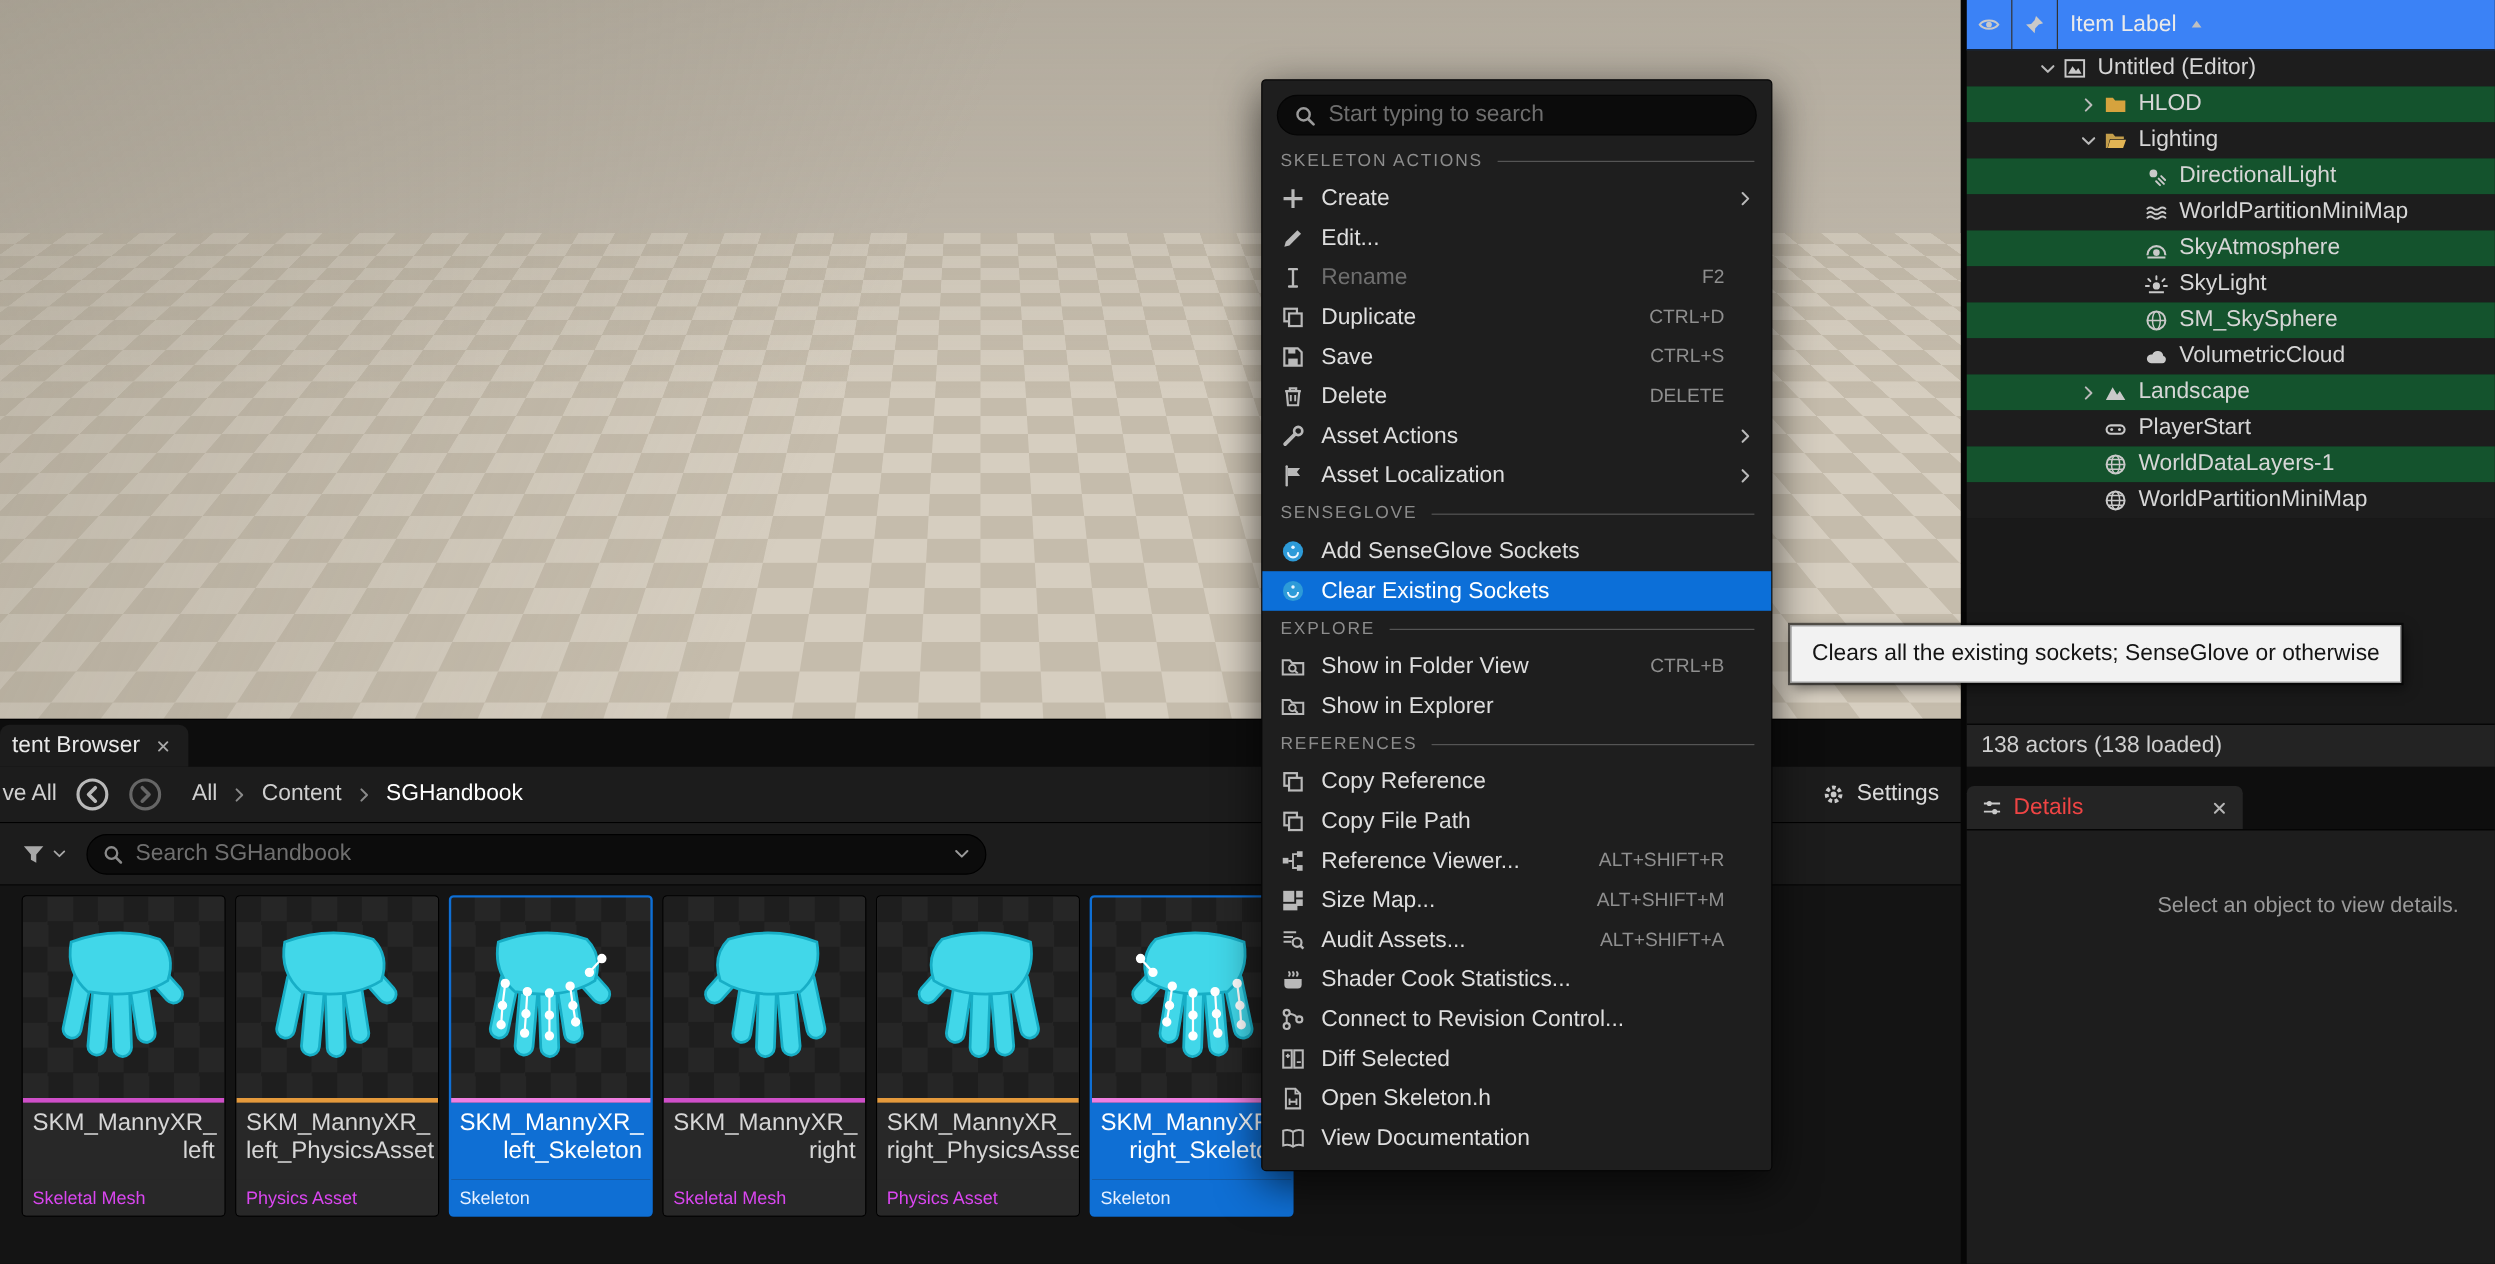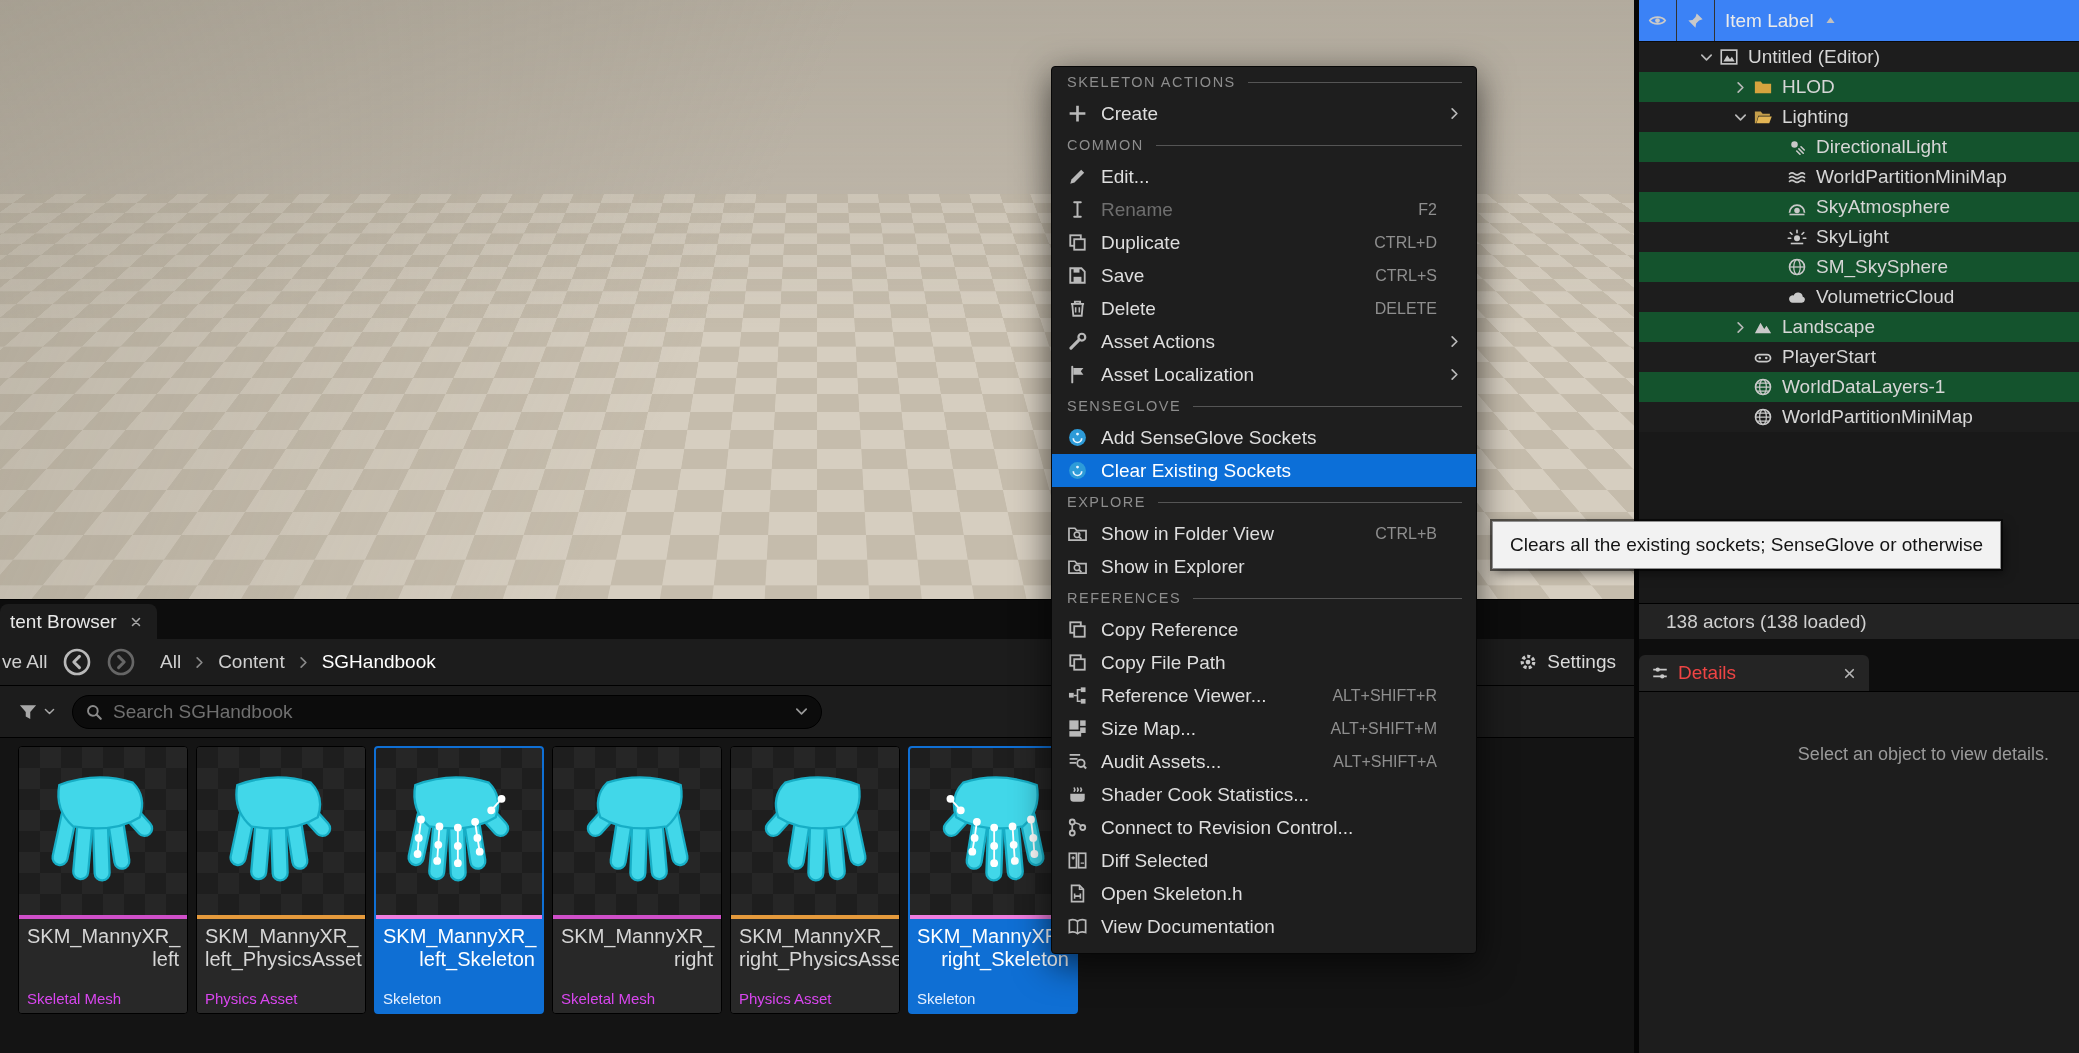--- a/index.html
+++ b/index.html
@@ -33,21 +33,21 @@
         padding-left:calc(56px + var(--d,0)*34px);}
   .orow.even{background:#1d1d1d}.orow.odd{background:#14532d}
   .caret-ic{width:20px;height:20px;flex:0 0 22px;color:#b9b9b9;display:flex;align-items:center;justify-content:center;}
   .caret-ic svg{width:15px;height:15px;}
   .orow.open .caret-ic svg{transform:rotate(90deg);}
   .orow.leaf .caret-ic{visibility:hidden;}
   .o-ic{width:20px;height:20px;flex:0 0 20px;margin:0 9px 0 2px;color:var(--ic,#c9c9c9);}
   .o-lbl{white-space:nowrap;}
   .o-fill{flex:0 0 171px;background:#191919;}
   .o-status{flex:0 0 36px;background:#232323;border-top:1px solid #000;display:flex;align-items:center;
-            padding-left:27px;font-size:19px;color:#cfcfcf;}
+            padding-left:12px;font-size:19px;color:#cfcfcf;}
   .d-well{flex:0 0 14px;background:#0e0e0e;}
   .d-head{flex:0 0 38px;background:#0e0e0e;display:flex;}
   .d-tab{width:230px;margin-top:2px;background:#242424;border-radius:6px 6px 0 0;display:flex;
          align-items:center;gap:9px;padding:0 12px;}
   .d-tab .ic{width:18px;height:18px;color:#c9c9c9;}
   .d-tab .lbl{font-size:19px;color:#ef4444;flex:1;}
   .d-tab .x{width:15px;height:15px;color:#b5b5b5;}
   .d-body{flex:1;background:#1d1d1d;border-top:1px solid #000;position:relative;}
   .d-empty{position:absolute;top:52px;right:30px;font-size:18px;color:#9a9a9a;}
 
@@ -712,43 +712,46 @@
           </svg>
         </span>
     </div>
   </div>
   <div class="d-body">
     <span class="d-empty">Select an object to view details.</span>
   </div>
 </div>
 
 <div class="menu">
+  <div class="m-search">
+    <span class="ic">
+        <svg class="isvg">
+          <use href="#i-search"></use>
+        </svg>
+      </span>
+    <input type="text" placeholder="Start typing to search" style="">
+  </div>
   <div class="mrow header even">
 
       <span class="lbl">SKELETON ACTIONS</span>
 
     </div>
     <div class="mrow sub item odd">
       <span class="mi-ic">
         <svg class="isvg">
           <use href="#i-create"></use>
         </svg>
       </span>
       <span class="lbl">Create</span>
       <span class="sc"></span>
       <span class="sub-ic">
         <svg class="isvg">
           <use href="#i-chev"></use>
         </svg>
       </span>
-    </div>
-    <div class="mrow header even">
-
-      <span class="lbl">COMMON</span>
-
     </div>
     <div class="mrow item odd">
       <span class="mi-ic">
         <svg class="isvg">
           <use href="#i-pencil"></use>
         </svg>
       </span>
       <span class="lbl">Edit...</span>
       <span class="sc"></span>
       <span class="sub-ic">

